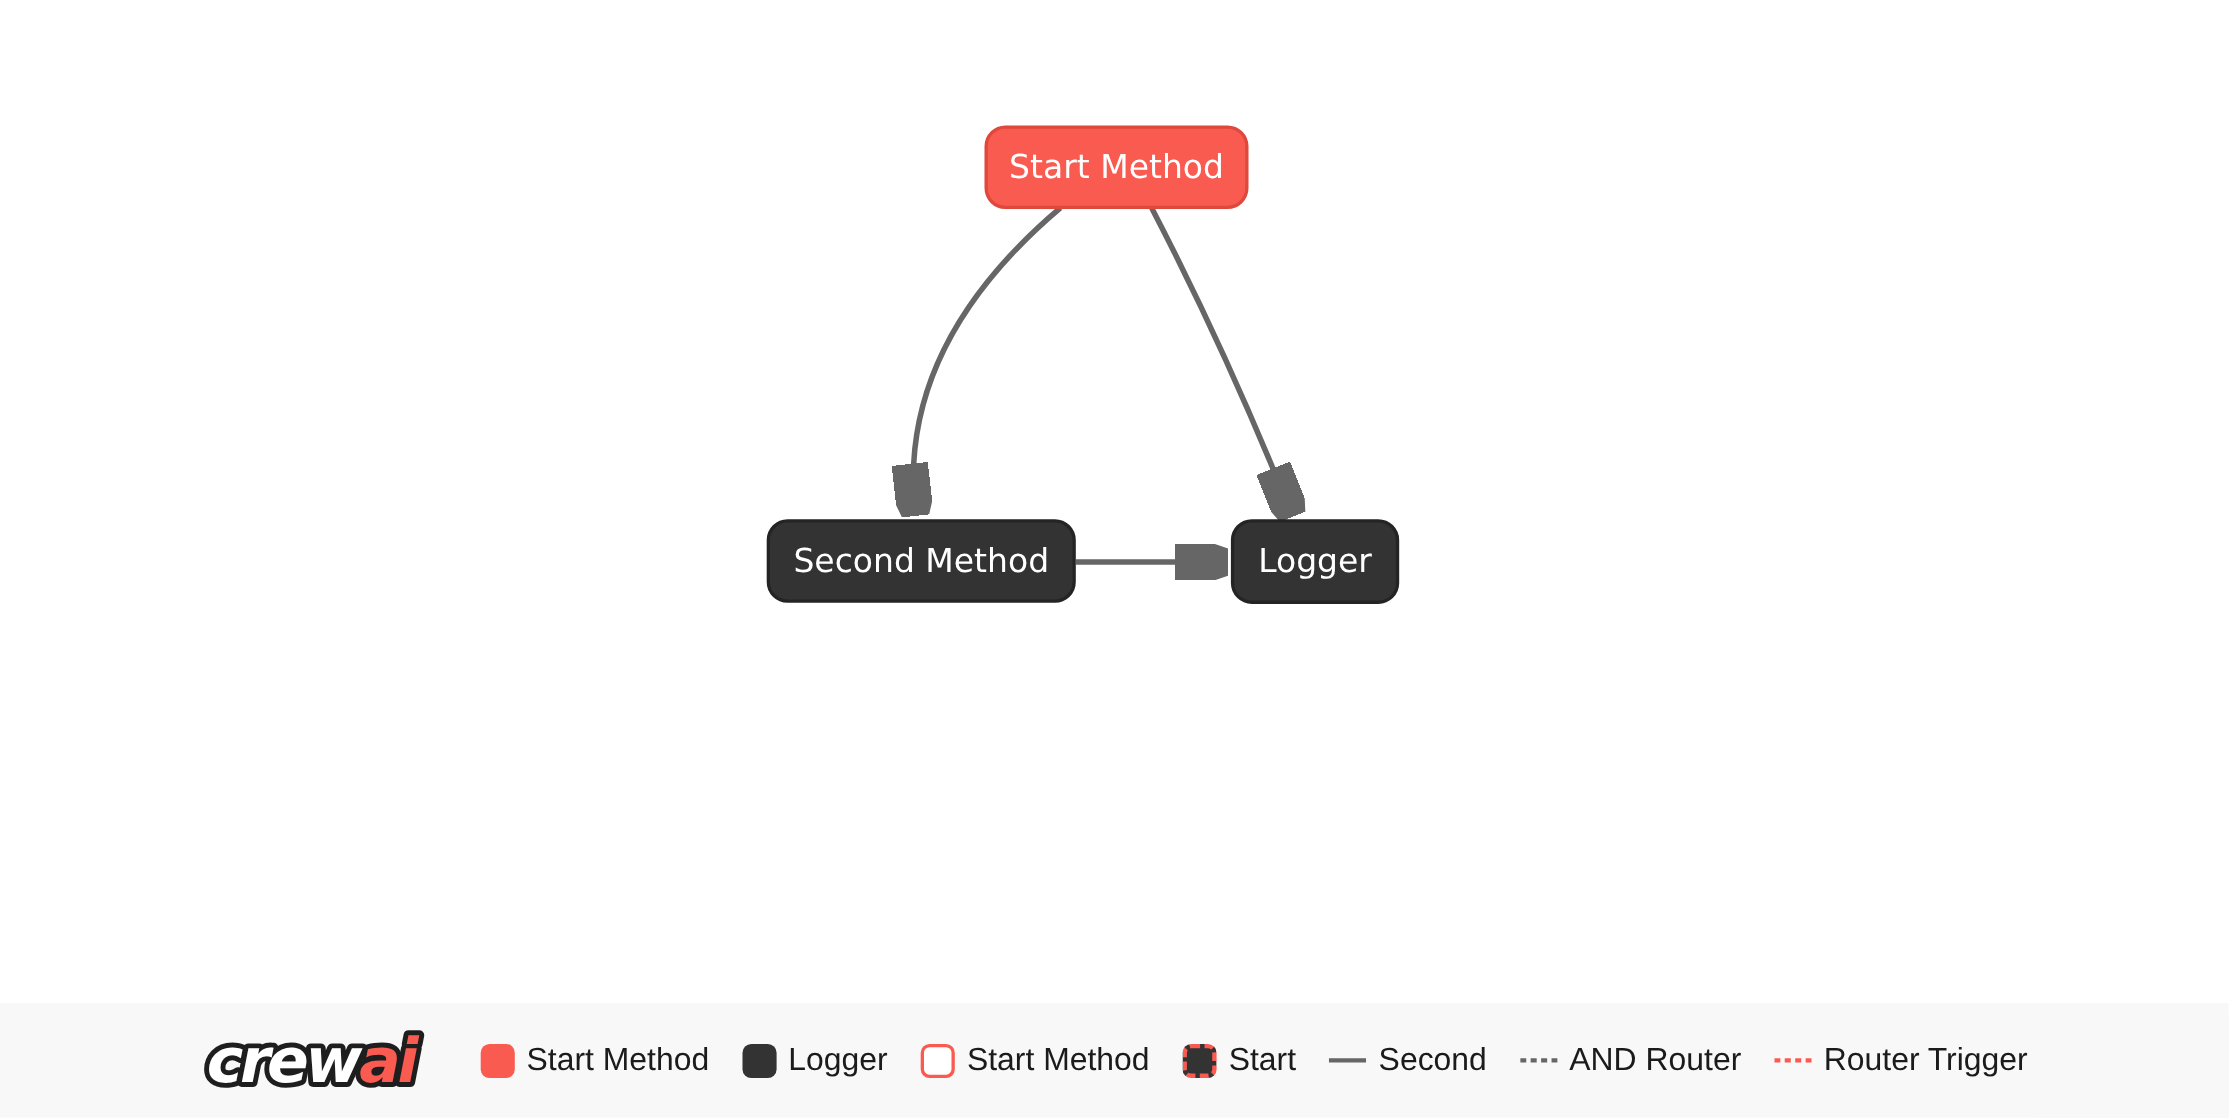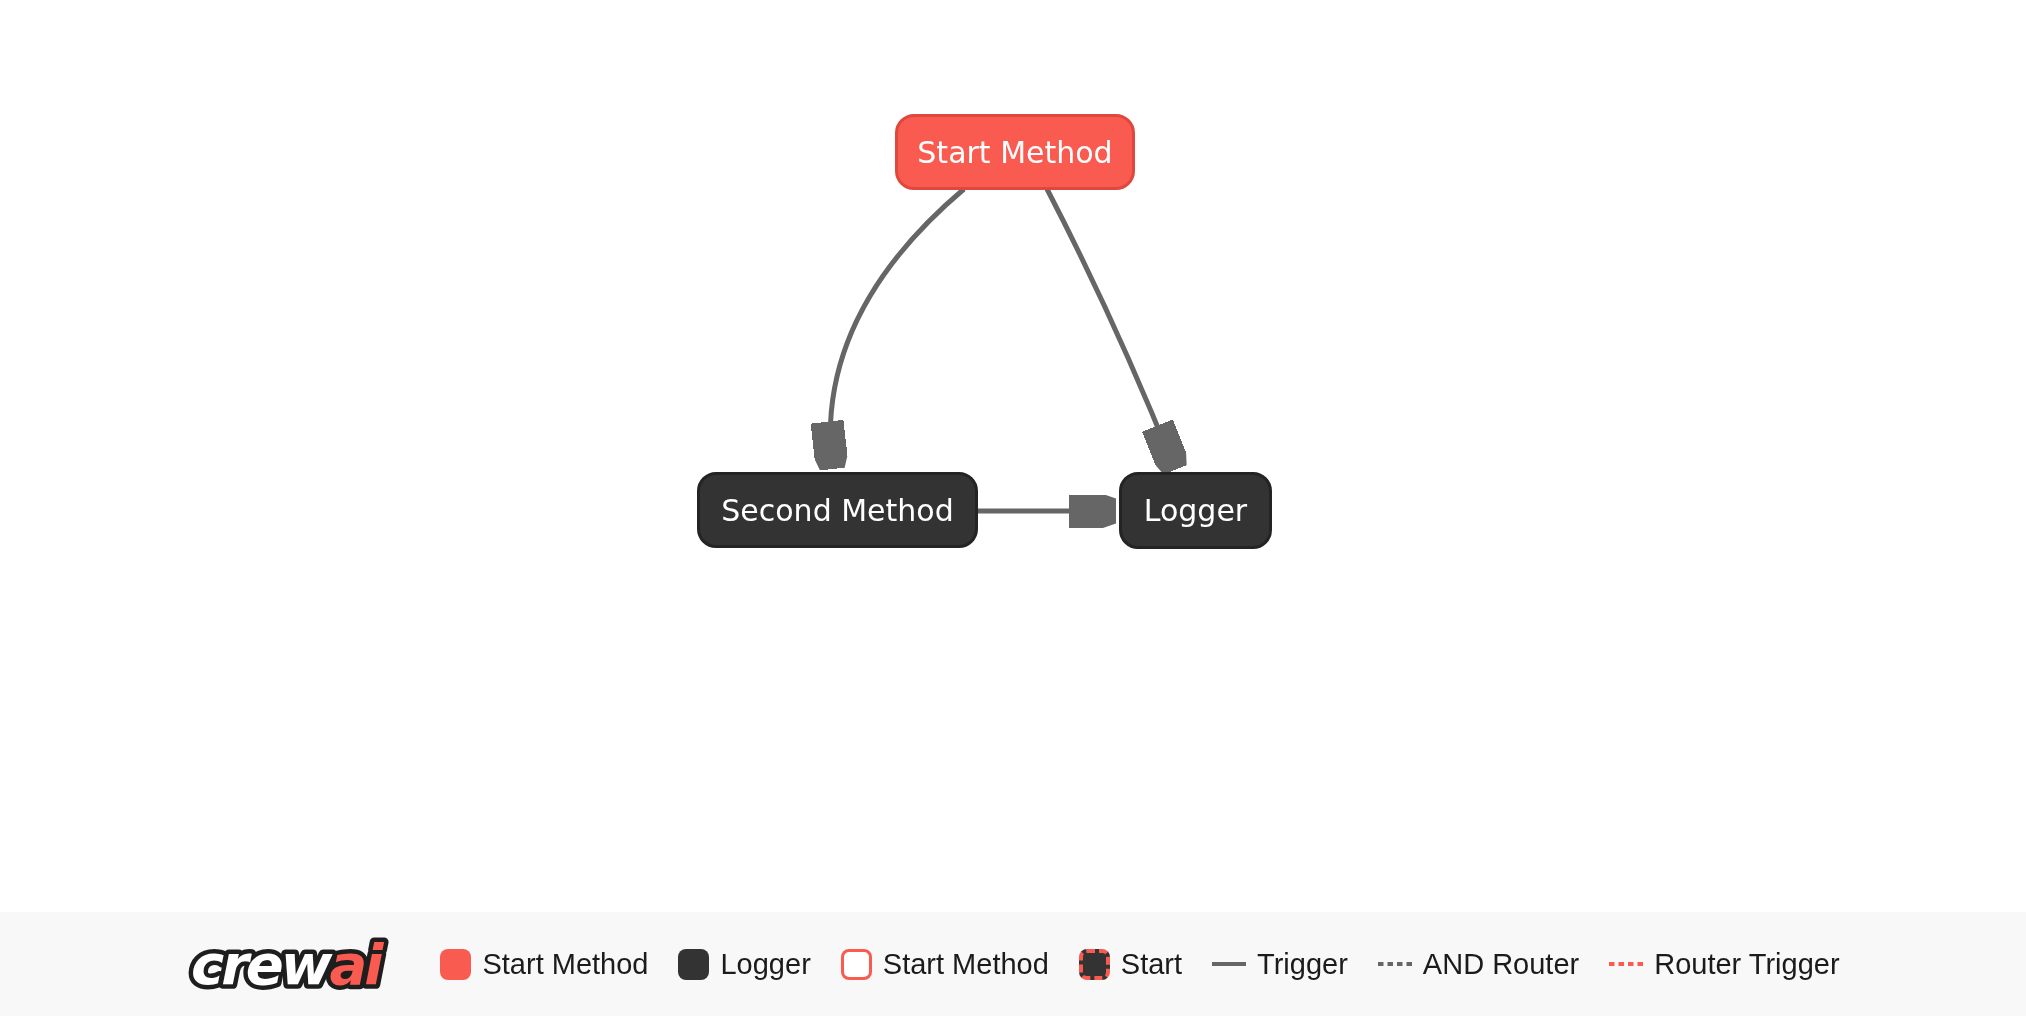--- a/index.html
+++ b/index.html
@@ -127,21 +127,21 @@
 
   <div class="legend-item">
     <span class="swatch swatch-router"></span>
     <span>Start</span>
   </div>
 
   <div class="legend-item">
     <svg class="line-swatch" width="34" height="8">
       <line class="line-solid" x1="0" y1="4" x2="34" y2="4"></line>
     </svg>
-    <span>Trigger</span>
+    <span>Second</span>
   </div>
 
   <div class="legend-item">
     <svg class="line-swatch" width="34" height="8">
       <line class="line-dashed" x1="0" y1="4" x2="34" y2="4"></line>
     </svg>
     <span>AND Router</span>
   </div>
 
   <div class="legend-item">

